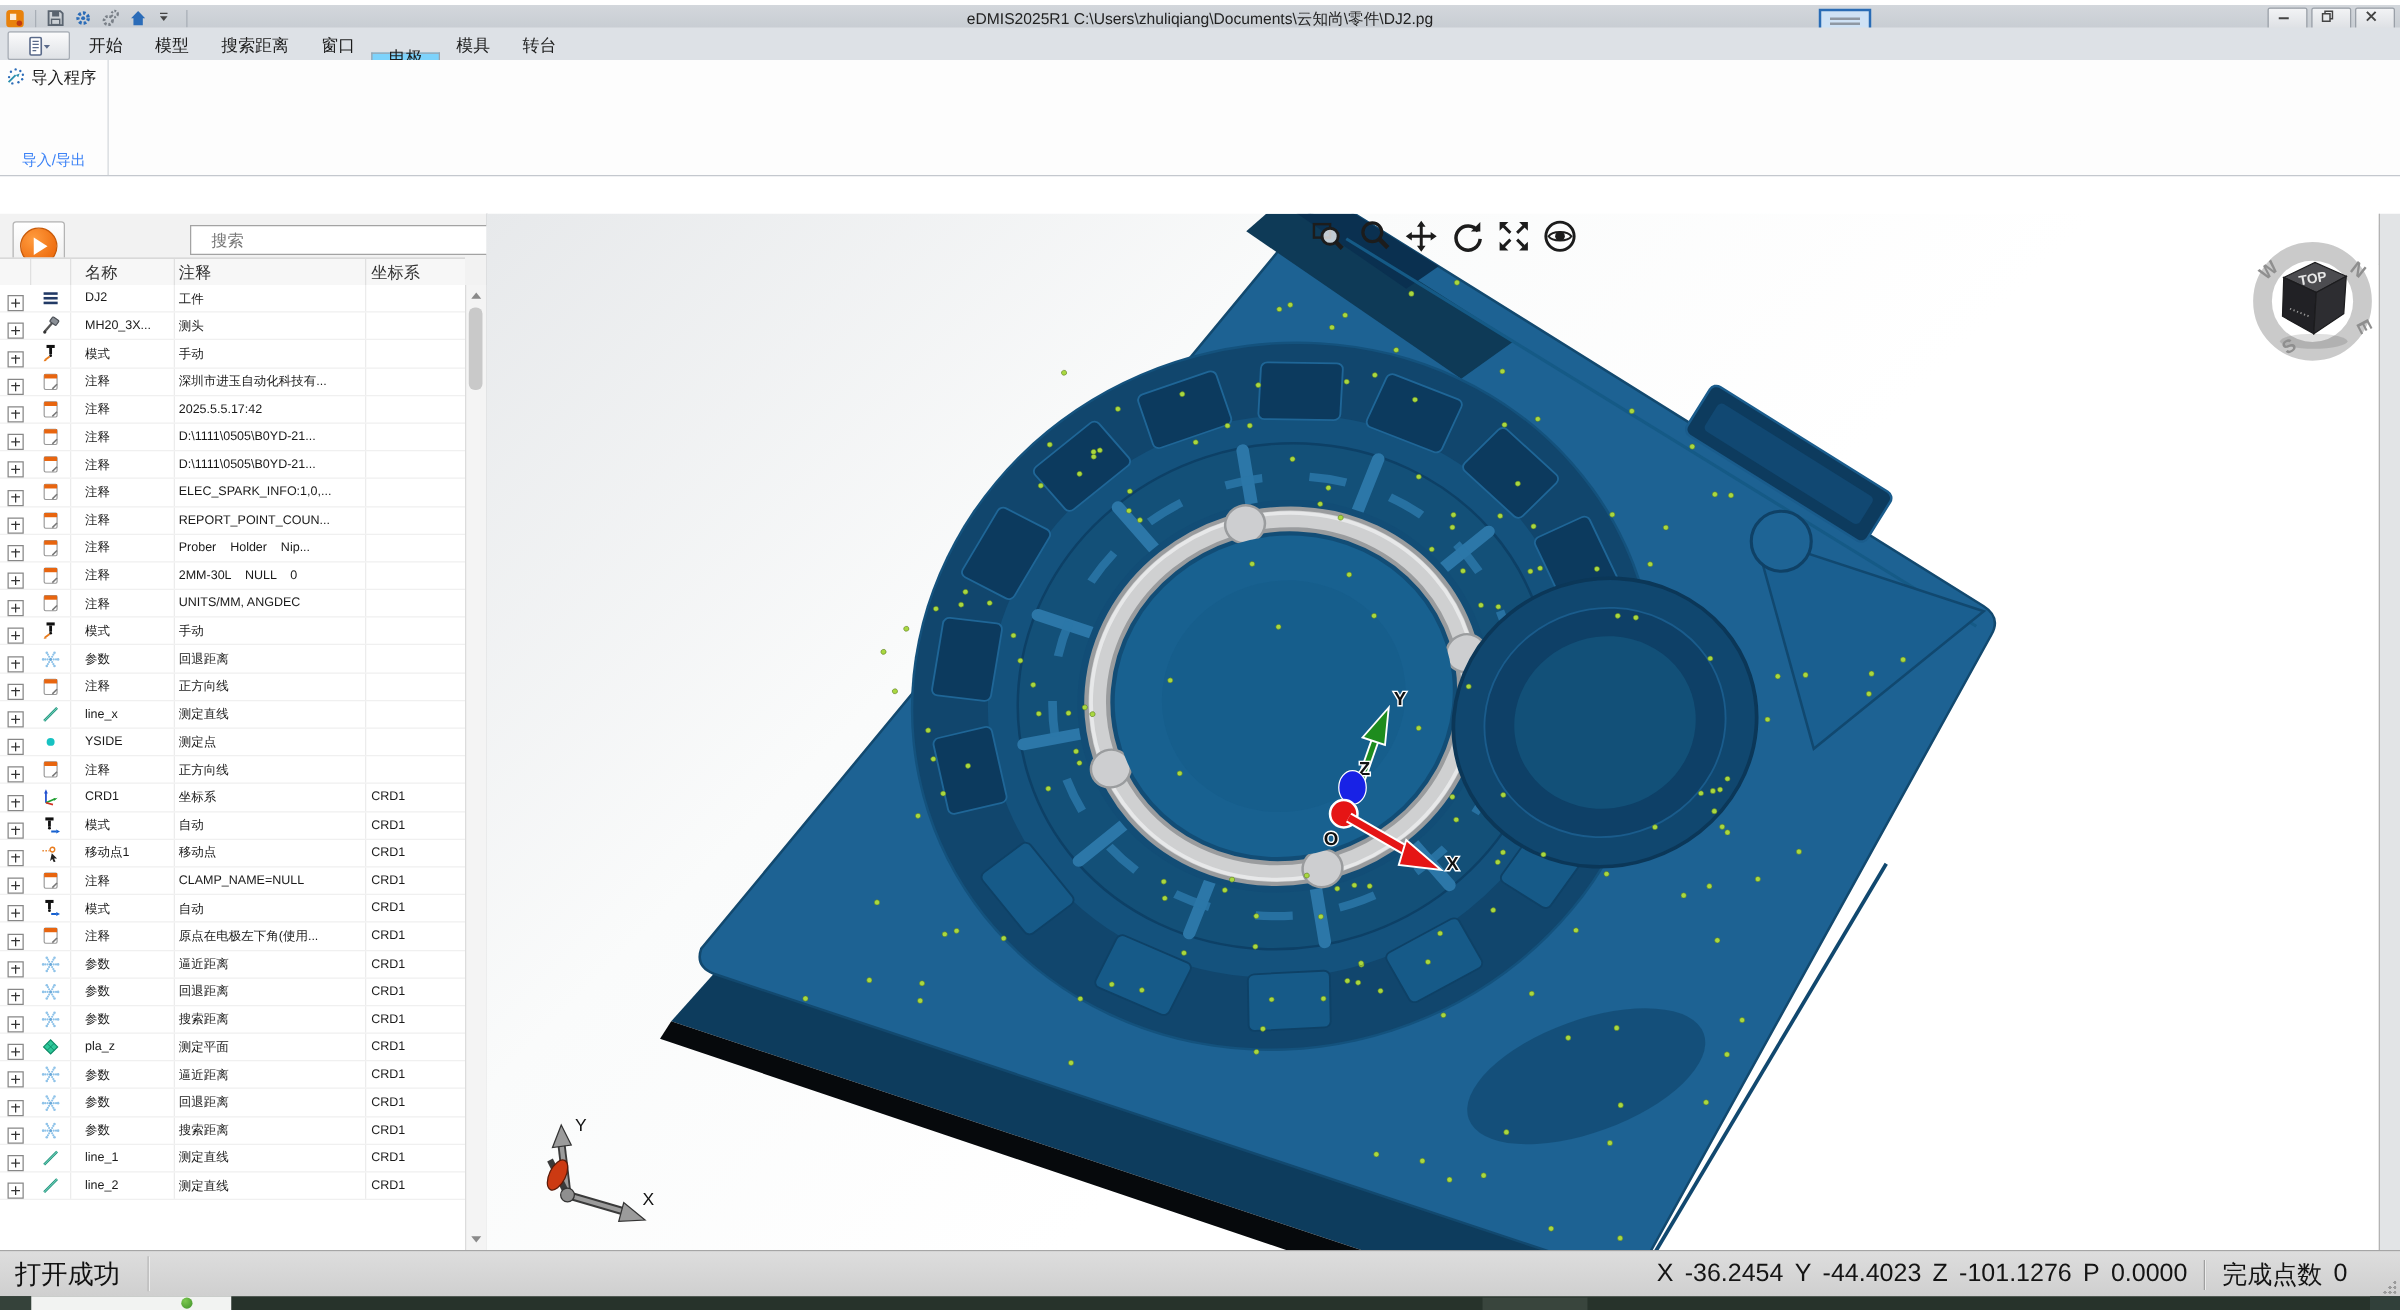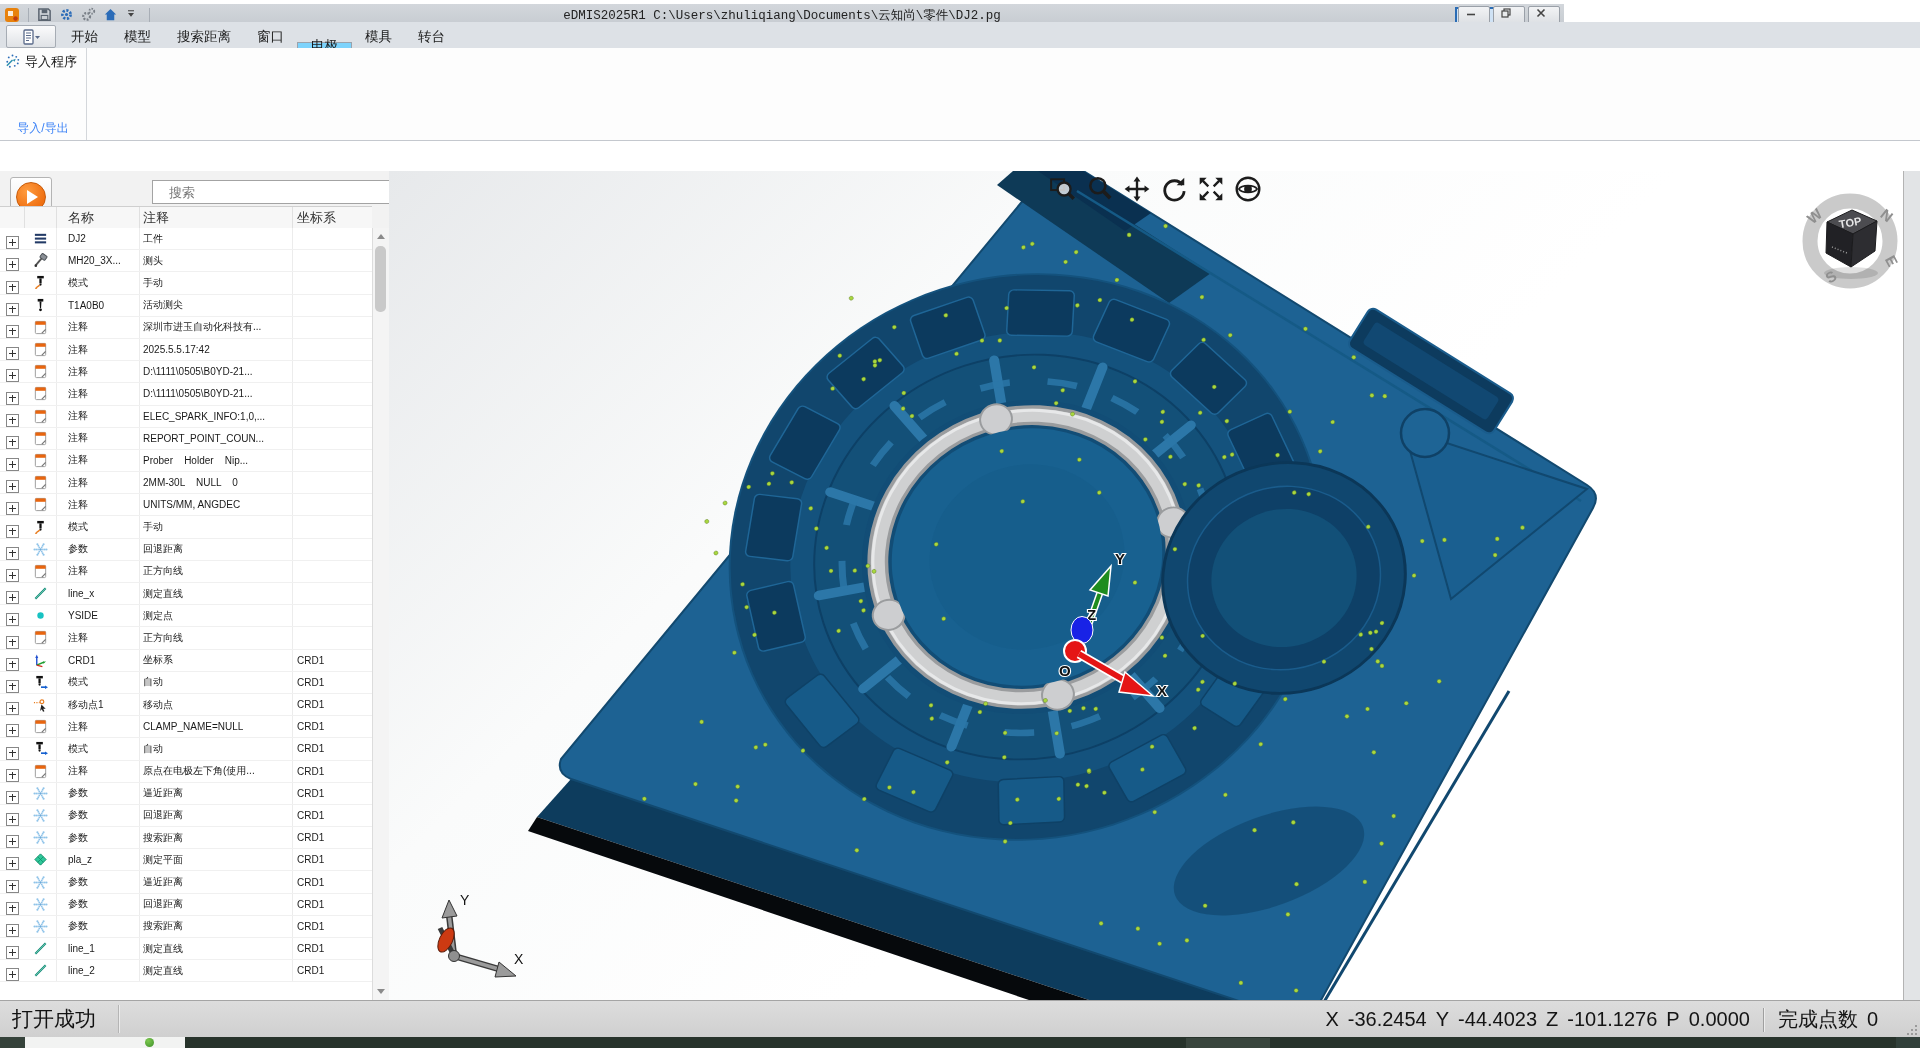--- a/index.html
+++ b/index.html
@@ -2,22 +2,22 @@
 <html><head>
 <meta charset="utf-8">
 <style>
   html,body{margin:0;padding:0;}
   body{width:1920px;height:1048px;overflow:hidden;position:relative;
        font-family:"Liberation Sans","DejaVu Sans",sans-serif;background:#fff;color:#1a1a1a;
        -webkit-font-smoothing:antialiased;}
   .abs{position:absolute;}
 
   
-  #titlebar{left:0;top:4px;width:1564px;height:22px;background:linear-gradient(#d3d7dc,#c6cbd1);
-            border-bottom:1px solid #aab0b8;display:flex;align-items:center;font-family:Liberation Mono, monospace;}
+  #titlebar{left:0;top:4px;width:1920px;height:22px;background:linear-gradient(#d3d7dc,#c6cbd1);
+            border-bottom:1px solid #aab0b8;display:flex;align-items:center;}
   #qat{display:flex;align-items:center;gap:6px;padding-left:4px;}
   .qicon{width:16px;height:16px;display:inline-flex;}
   .qsep{width:1px;height:14px;background:#a8aeb6;margin:0 2px;}
   #title-text{position:absolute;left:0;right:0;text-align:center;font-size:12.5px;color:#222;pointer-events:none;}
   #winbtns{position:absolute;right:4px;top:2px;display:flex;gap:3px;}
   .winbtn{width:30px;height:17px;background:linear-gradient(#f2f3f5,#dcdfe3);border:1px solid #9aa0a8;
           border-radius:2px;display:flex;align-items:center;justify-content:center;}
   #doc-state-box{position:absolute;left:1455px;top:3px;width:38px;height:15px;background:#cfe2f5;
           border:2px solid #2a6cb5;display:flex;flex-direction:column;justify-content:center;gap:2px;align-items:center;}
   #doc-state-box i{display:block;width:24px;height:2px;background:#8f98a3;}
@@ -336,37 +336,20 @@
               <path d="M3.4 13.6l3.8-2.8" stroke="#e87c1e" stroke-width="1.6"></path>
               <path d="M2 15l2.6-.3L3.2 12.8z" fill="#e87c1e"></path>
             </svg>
           </span>
         </span>
         <span class="c-name">模式</span>
         <span class="c-comment">手动</span>
         <span class="c-crd"></span>
       </div>
 
-      <div class="trow">
-        <span class="c-exp">
-          <span class="expander"></span>
-        </span>
-        <span class="c-icon">
-          <span class="qicon" style="width:15px;height:15px">
-            <svg viewBox="0 0 16 16" width="15" height="15">
-              <rect x="5" y="1" width="6" height="2.8" fill="#111"></rect>
-              <path d="M7 3.8h2L8.6 11H7.4z" fill="#111"></path>
-              <circle cx="8" cy="12.6" r="1.5" fill="#111"></circle>
-            </svg>
-          </span>
-        </span>
-        <span class="c-name">T1A0B0</span>
-        <span class="c-comment">活动测尖</span>
-        <span class="c-crd"></span>
-      </div>
 
       <div class="trow">
         <span class="c-exp">
           <span class="expander"></span>
         </span>
         <span class="c-icon">
           <span class="qicon" style="width:15px;height:15px">
             <svg viewBox="0 0 16 16" width="15" height="15">
               <rect x="2.5" y="1.5" width="11" height="13" rx="1.2" fill="#fff" stroke="#999"></rect>
               <rect x="2.5" y="1.5" width="11" height="3.6" fill="#e8650f"></rect>

